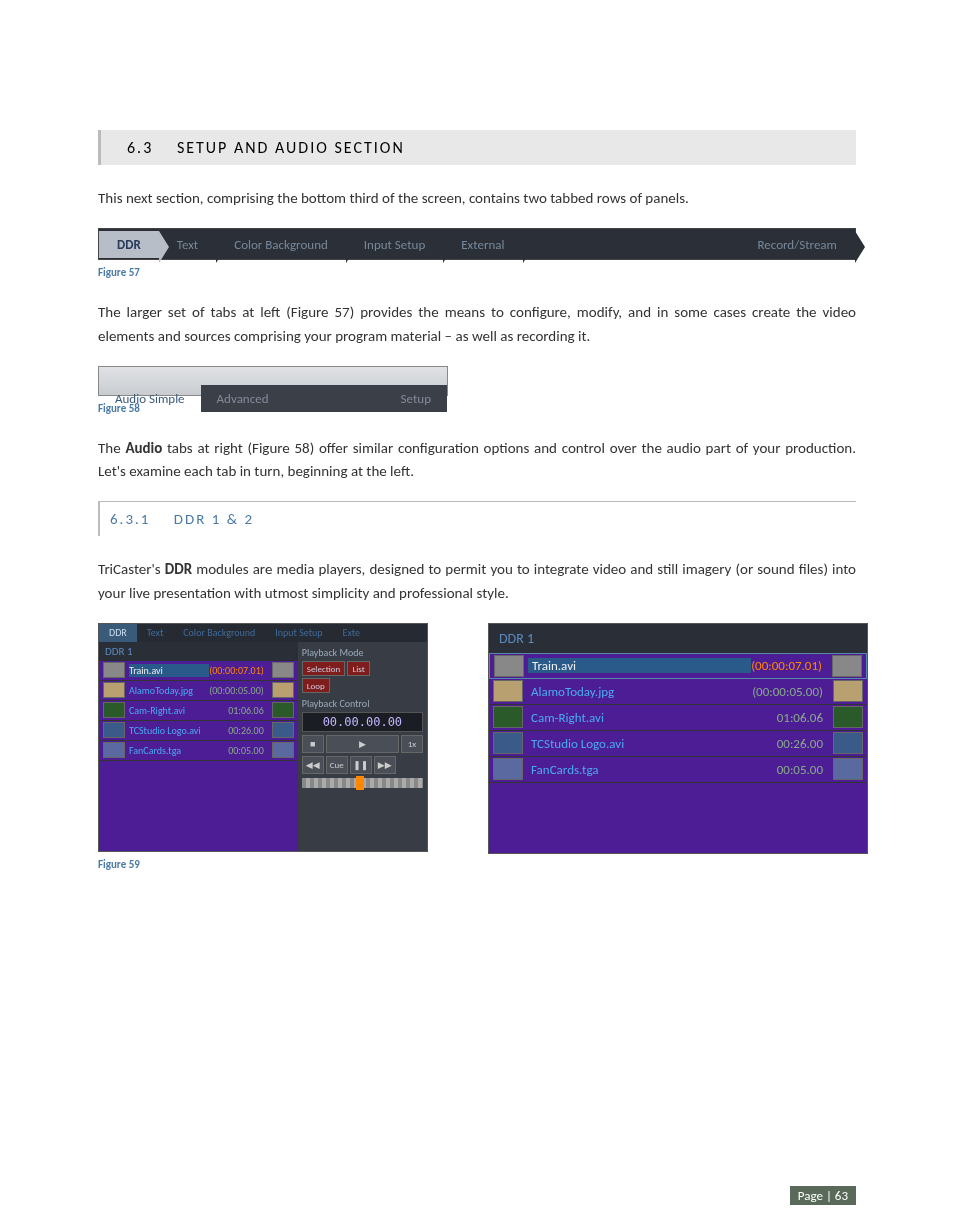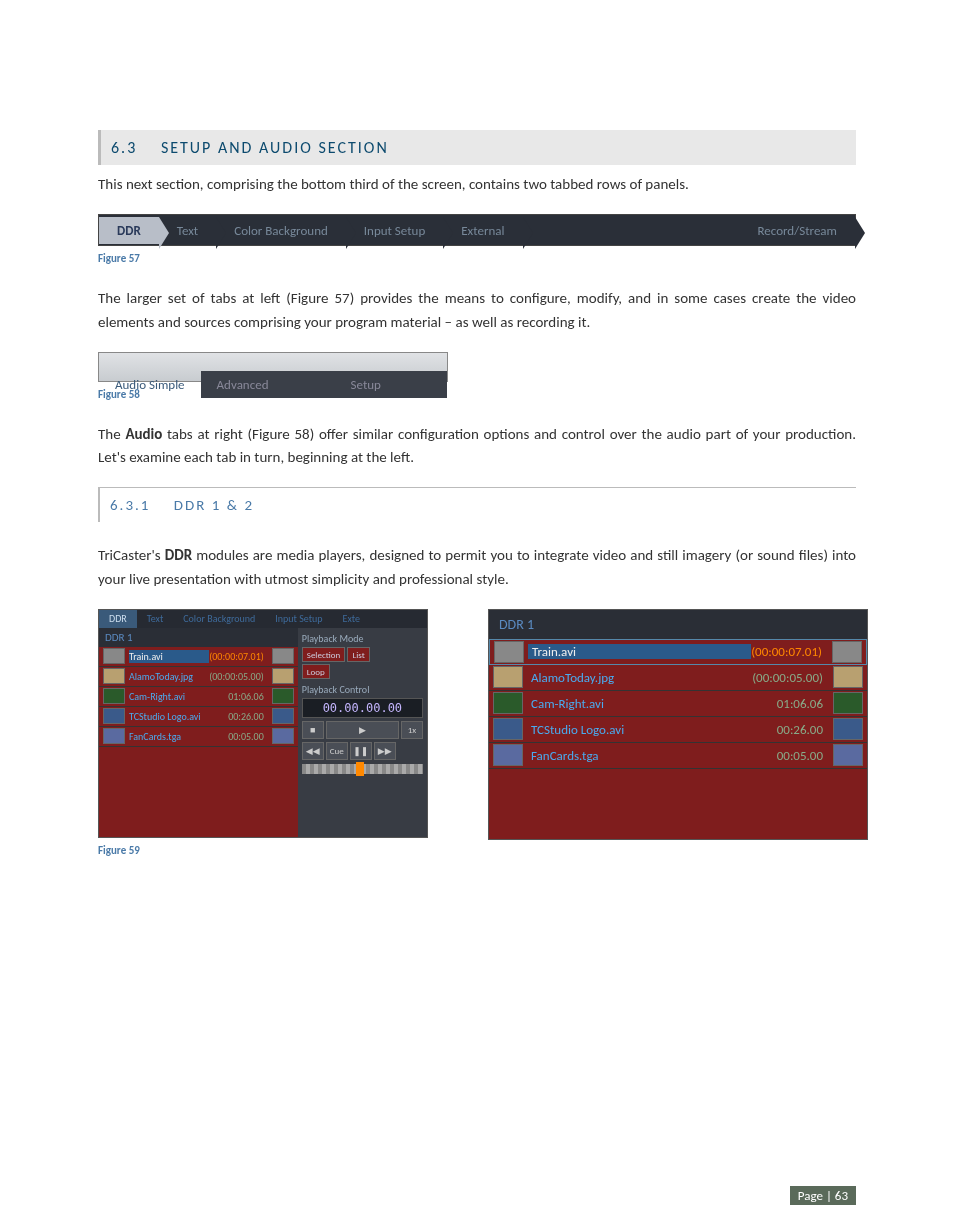--- a/index.html
+++ b/index.html
@@ -8,25 +8,25 @@
   background: #fff;
   width: 954px;
   height: 1227px;
   position: relative;
   padding: 130px 98px 60px 98px;
   color: #333;
 }
 .section-header {
   background: #e8e8e8;
   border-left: 3px solid #bbb;
-  padding: 8px 10px;
+  padding: 8px 26px;
   font-size: 16px;
   letter-spacing: 2px;
-  color: #0c4a6e;
-  margin-bottom: 8px;
+  color: #000000;
+  margin-bottom: 22px;
 }
 .section-num { margin-right: 18px; }
 .body-text {
   font-size: 15px;
   line-height: 1.55;
   color: #333;
   margin-bottom: 18px;
   text-align: justify;
 }
 .figure-caption {
@@ -125,21 +125,21 @@
   background: #3a5a7a;
   color: #cde;
 }
 .ddr-label {
   color: #5a8ac0;
   font-size: 11px;
   padding: 3px 6px;
   background: #2a2e36;
 }
 .playlist {
-  background: #7f1d1d;
+  background: #4c1d95;
 }
 .playlist-row {
   display: flex;
   align-items: center;
   height: 20px;
   border-bottom: 1px solid #333;
 }
 .thumb {
   width: 22px; height: 16px;
   margin: 0 4px;
@@ -257,21 +257,21 @@
   <div class="tab">External</div>
   <div class="tab" style="margin-left:auto">Record/Stream</div>
 </div>
 <div class="figure-caption">Figure 57</div>
 
 <p class="body-text">The larger set of tabs at left (Figure 57) provides the means to configure, modify, and in some cases create the video elements and sources comprising your program material – as well as recording it.</p>
 
 <div class="tab-bar-2">
   <div class="tab">Audio Simple</div>
   <div class="tab dark">Advanced</div>
-  <div class="tab dark" style="flex:1;text-align:center">Setup</div>
+  <div class="tab dark" style="flex:1;text-align:right">Setup</div>
 </div>
 <div class="figure-caption">Figure 58</div>
 
 <p class="body-text">
   <span>The </span><span class="inline-bold">Audio</span><span> tabs at right (Figure 58) offer similar configuration options and control over the audio part of your production.  Let's examine each tab in turn, beginning at the left.</span>
 </p>
 
 <div class="subsection">
   <span class="section-num">6.3.1</span>
   <span>DDR 1 &amp; 2</span>

